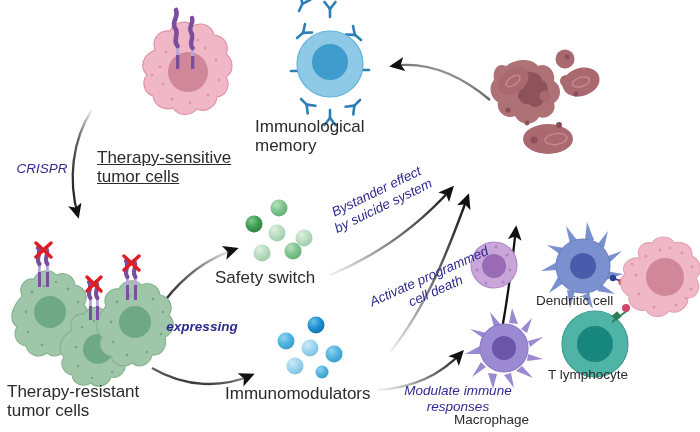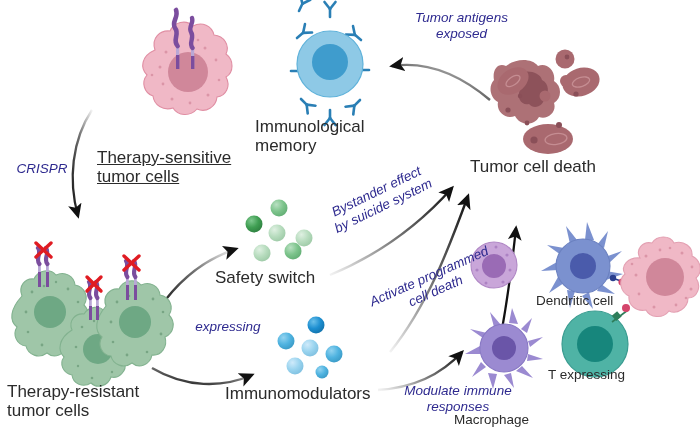--- a/index.html
+++ b/index.html
@@ -483,41 +483,36 @@
   <div class="lbl" style="left:7px; top:382px; width:170px;">
     <div>Therapy-resistant</div>
     <div>tumor cells</div>
   </div>
 
   <div class="lbl" style="left:255px; top:117px; width:150px;">
     <div>Immunological</div>
     <div>memory</div>
   </div>
 
-  <div class="lbl" style="left:470px; top:157px; width:160px;">Tumor cell death</div>
 
   <div class="lbl" style="left:215px; top:268px; width:140px;">Safety switch</div>
 
   <div class="lbl" style="left:225px; top:384px; width:160px;">Immunomodulators</div>
 
 
   <div class="lbl small" style="left:536px; top:293px; width:100px;">Dendritic cell</div>
 
   <div class="lbl small" style="left:454px; top:367px; width:100px;margin-top:45px;">Macrophage</div>
 
-  <div class="lbl small" style="left:548px; top:367px; width:110px;">T expressing</div>
+  <div class="lbl small" style="left:548px; top:367px; width:110px;">T lymphocyte</div>
 
   <div class="ann" style="left:7px; top:161px; width:70px;">CRISPR</div>
 
-  <div class="ann" style="left:183px; top:319px; width:90px;">expressing</div>
-
-  <div class="ann" style="left:399px; top:10px; width:125px;">
-    <div>Tumor antigens</div>
-    <div>exposed</div>
-  </div>
+  <div class="ann" style="left:157px; top:319px; width:90px;font-weight:bold;">expressing</div>
+
 
   <div class="ann rot-neg30" style="left:310px; top:183px; width:140px;">
     <div>Bystander effect</div>
     <div>by suicide system</div>
   </div>
 
   <div class="ann rot-neg27" style="left:355px; top:268px; width:155px;">
     <div>Activate programmed</div>
     <div>cell death</div>
   </div>

